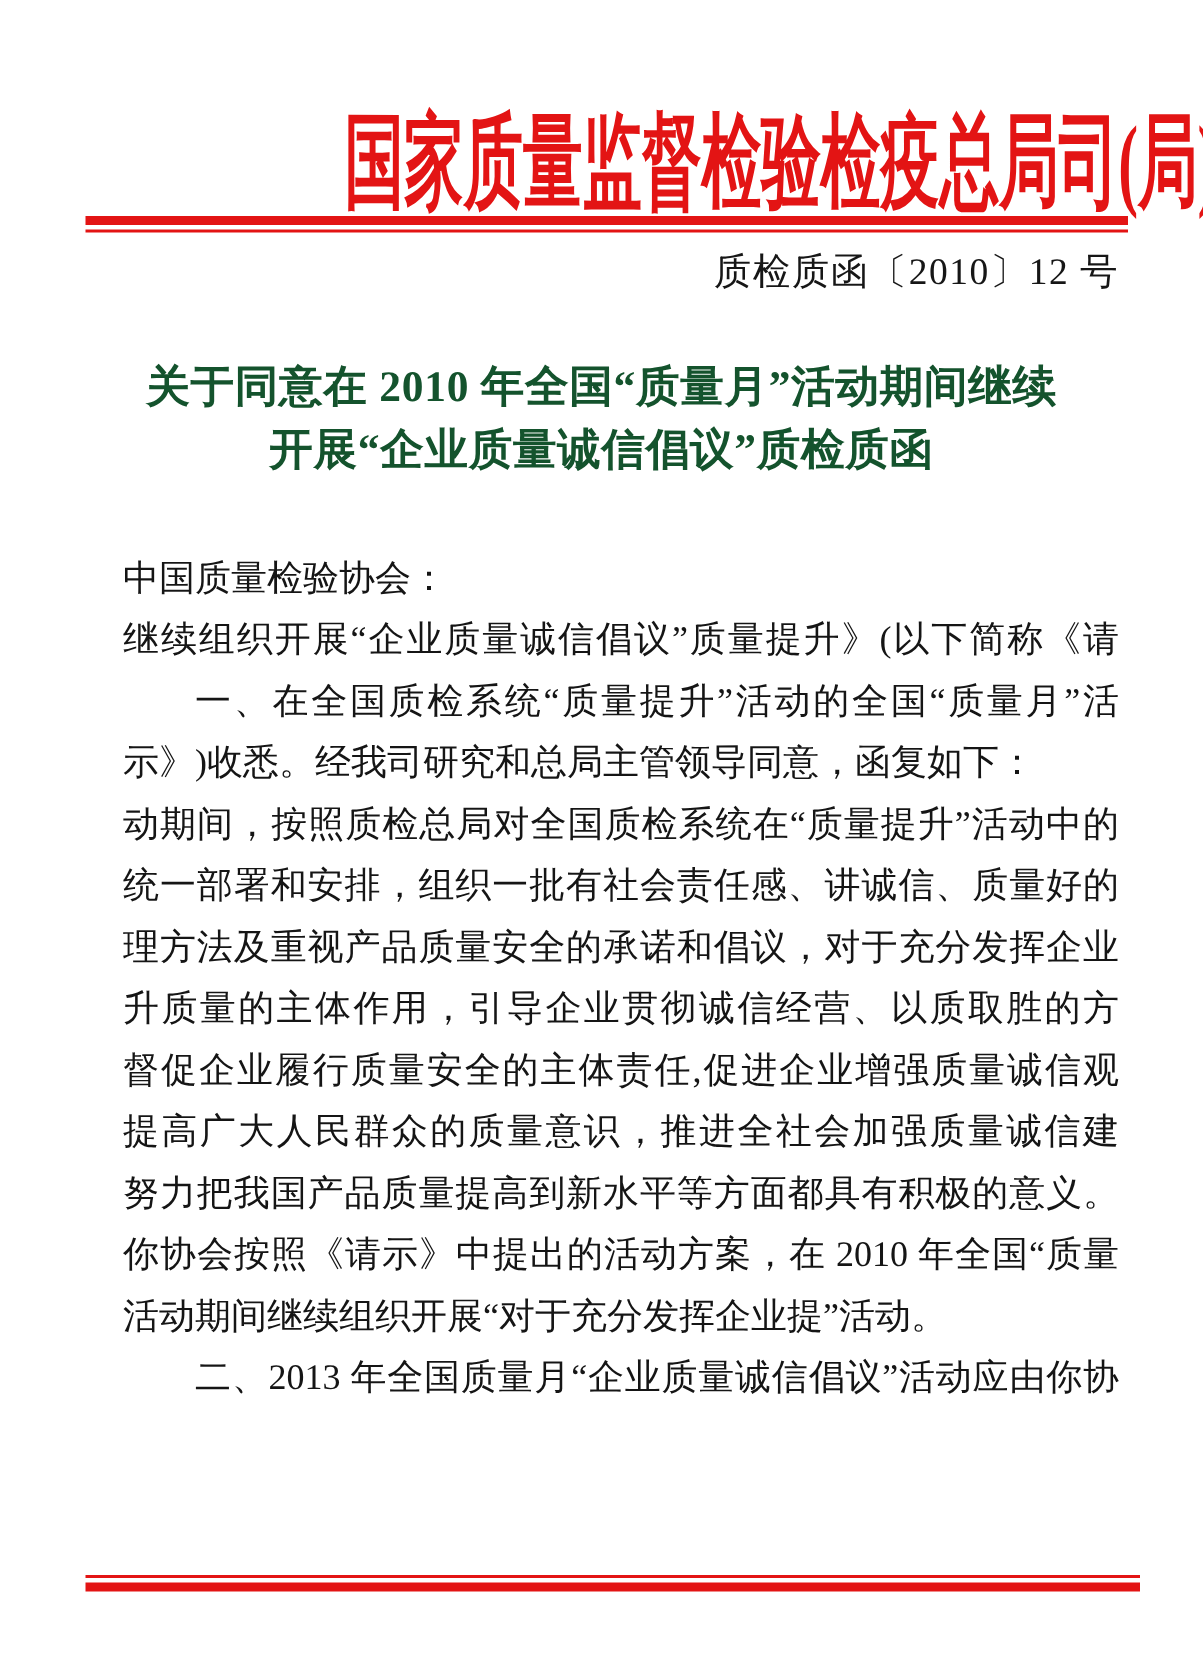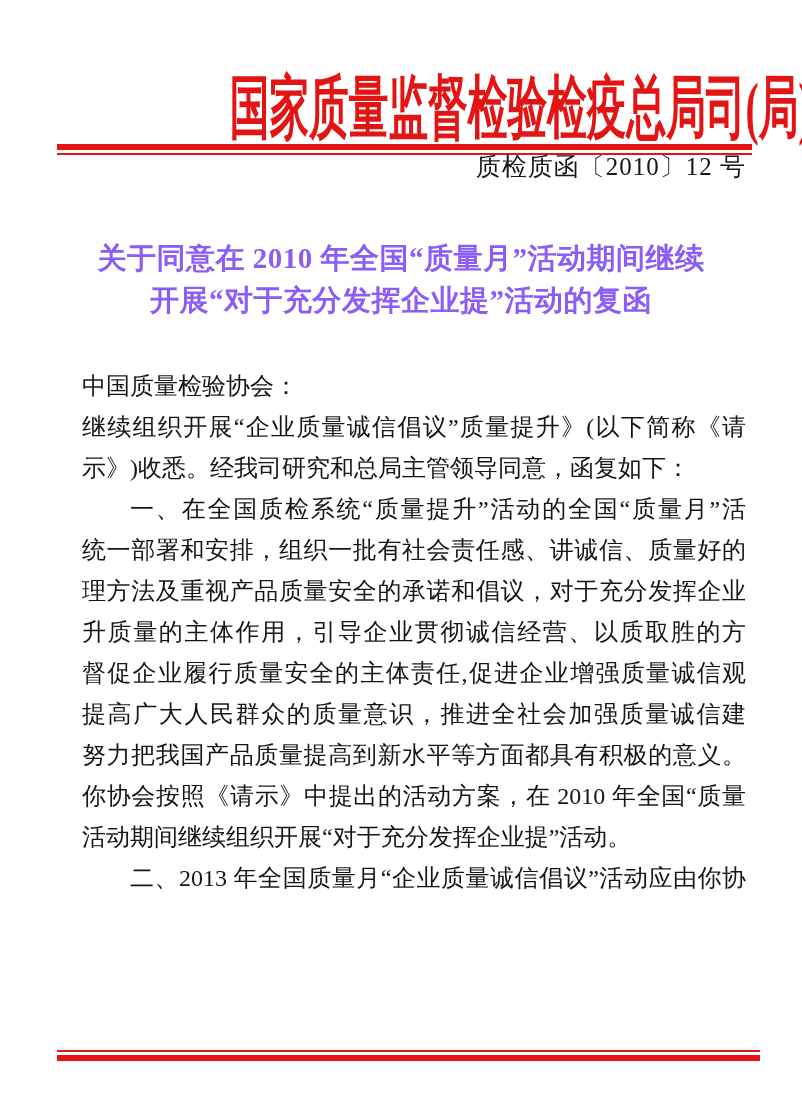--- a/index.html
+++ b/index.html
@@ -22,29 +22,29 @@
     letter-spacing:0px;
   }
 
   
   .rule-top{ position:absolute; top:144px; left:57px; right:50px; }
   .rule-top .thick{ height:6px; background:var(--red); }
   .rule-top .thin{ height:2px; background:var(--red); margin-top:3px; }
 
   
   .doc-number{
-    position:absolute; top:150px; right:56px;
+    position:absolute; top:164px; right:56px;
     font-size:25px; letter-spacing:1px; color:#161616;
   }
 
   
   .title{
     position:absolute; top:237px; left:0; width:802px;
     text-align:center; font-weight:700; font-size:29px; line-height:42px;
-    color:#8b5cf6; letter-spacing:0.5px;
+    color:#14532d; letter-spacing:0.5px;
   }
 
   
   .body-text{
     position:absolute; top:366px; left:82px; width:664px;
     font-size:24px; line-height:41px; color:#151515;
   }
   .body-text .line{
     text-align:justify; text-align-last:justify; text-justify:inter-character;
     height:41px; overflow:hidden;
@@ -68,28 +68,29 @@
 
   <div class="rule-top">
     <div class="thick"></div>
     <div class="thin"></div>
   </div>
 
   <div class="doc-number">质检质函〔2010〕12 号</div>
 
   <div class="title">
     <div>关于同意在 2010 年全国“质量月”活动期间继续</div>
-    <div>开展“对于充分发挥企业提”活动的复函</div>
+    <div>开展“企业质量诚信倡议”质检质函</div>
   </div>
 
   <div class="body-text">
       <div class="line flush">中国质量检验协会：</div>
       <div class="line">继续组织开展“企业质量诚信倡议”质量提升》(以下简称《请</div>
+      <div class="line indent">一、在全国质检系统“质量提升”活动的全国“质量月”活</div>
       <div class="line flush">示》)收悉。经我司研究和总局主管领导同意，函复如下：</div>
-      <div class="line indent">一、在全国质检系统“质量提升”活动的全国“质量月”活</div>
+      <div class="line">动期间，按照质检总局对全国质检系统在“质量提升”活动中的</div>
       <div class="line">统一部署和安排，组织一批有社会责任感、讲诚信、质量好的优</div>
       <div class="line">理方法及重视产品质量安全的承诺和倡议，对于充分发挥企业提</div>
       <div class="line">升质量的主体作用，引导企业贯彻诚信经营、以质取胜的方针，</div>
       <div class="line">督促企业履行质量安全的主体责任,促进企业增强质量诚信观念，</div>
       <div class="line">提高广大人民群众的质量意识，推进全社会加强质量诚信建设，</div>
       <div class="line">努力把我国产品质量提高到新水平等方面都具有积极的意义。同意</div>
       <div class="line">你协会按照《请示》中提出的活动方案，在 2010 年全国“质量月”</div>
       <div class="line flush">活动期间继续组织开展“对于充分发挥企业提”活动。</div>
       <div class="line indent">二、2013 年全国质量月“企业质量诚信倡议”活动应由你协</div>
     </div>

